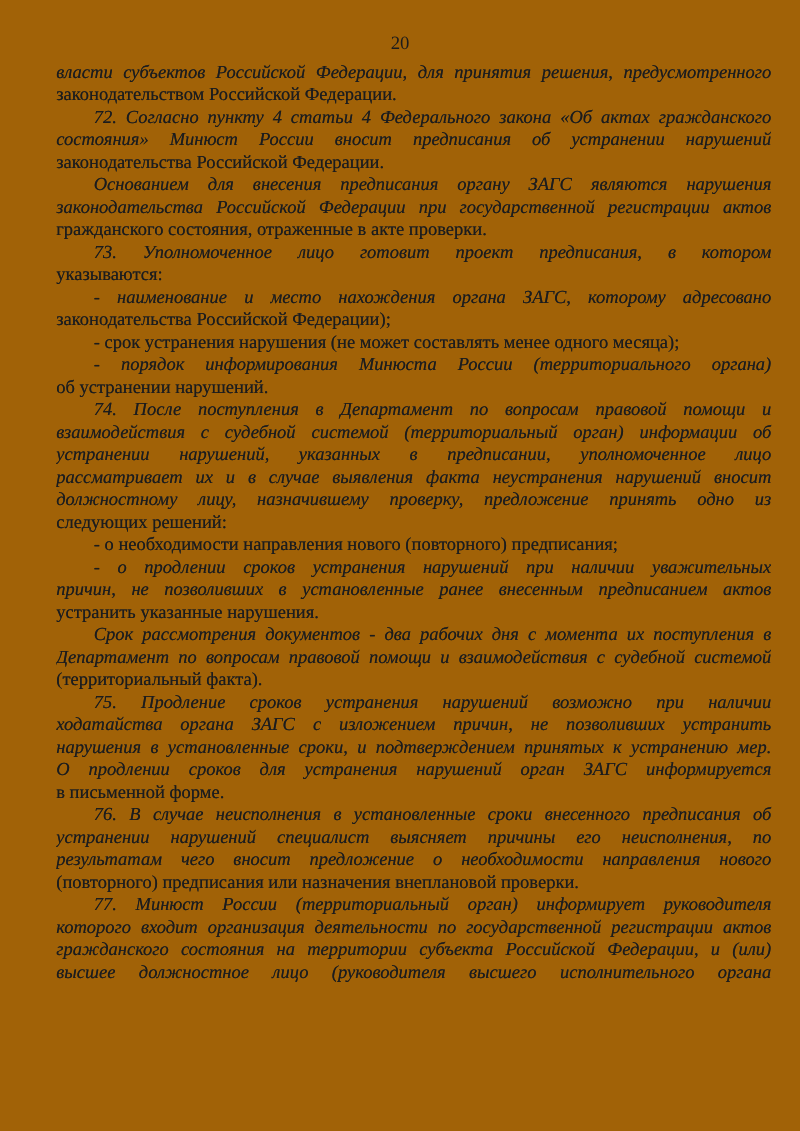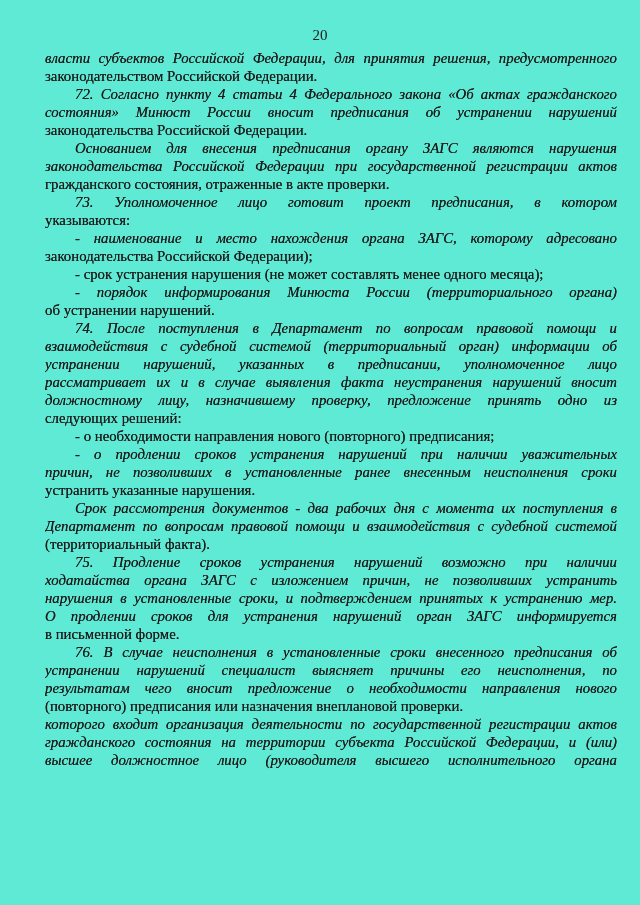--- a/index.html
+++ b/index.html
@@ -4,21 +4,21 @@
 <style>
   html, body {
     margin: 0;
     padding: 0;
     background: #ffffff;
   }
   .page {
     position: relative;
     width: 640px;
     height: 905px;
-    background: #5eead4;
+    background: #a16207;
     font-family: "Liberation Serif", serif;
     color: #1c1c1c;
     overflow: hidden;
   }
   .page-number {
     position: absolute;
     top: 26px;
     left: 0;
     width: 100%;
     text-align: center;
@@ -70,31 +70,32 @@
       <div class="line ind jst">- порядок информирования Минюста России (территориального органа)</div>
       <div class="line">об устранении нарушений.</div>
       <div class="line ind jst">74. После поступления в Департамент по вопросам правовой помощи и</div>
       <div class="line jst">взаимодействия с судебной системой (территориальный орган) информации об</div>
       <div class="line jst">устранении нарушений, указанных в предписании, уполномоченное лицо</div>
       <div class="line jst">рассматривает их и в случае выявления факта неустранения нарушений вносит</div>
       <div class="line jst">должностному лицу, назначившему проверку, предложение принять одно из</div>
       <div class="line">следующих решений:</div>
       <div class="line ind">- о необходимости направления нового (повторного) предписания;</div>
       <div class="line ind jst">- о продлении сроков устранения нарушений при наличии уважительных</div>
-      <div class="line jst">причин, не позволивших в установленные ранее внесенным неисполнения сроки</div>
+      <div class="line jst">причин, не позволивших в установленные ранее внесенным предписанием актов</div>
       <div class="line">устранить указанные нарушения.</div>
       <div class="line ind jst">Срок рассмотрения документов - два рабочих дня с момента их поступления в</div>
       <div class="line jst">Департамент по вопросам правовой помощи и взаимодействия с судебной системой</div>
       <div class="line">(территориальный факта).</div>
       <div class="line ind jst">75. Продление сроков устранения нарушений возможно при наличии</div>
       <div class="line jst">ходатайства органа ЗАГС с изложением причин, не позволивших устранить</div>
       <div class="line jst">нарушения в установленные сроки, и подтверждением принятых к устранению мер.</div>
       <div class="line jst">О продлении сроков для устранения нарушений орган ЗАГС информируется</div>
       <div class="line">в письменной форме.</div>
       <div class="line ind jst">76. В случае неисполнения в установленные сроки внесенного предписания об</div>
       <div class="line jst">устранении нарушений специалист выясняет причины его неисполнения, по</div>
       <div class="line jst">результатам чего вносит предложение о необходимости направления нового</div>
       <div class="line">(повторного) предписания или назначения внеплановой проверки.</div>
+      <div class="line ind jst">77. Минюст России (территориальный орган) информирует руководителя</div>
       <div class="line jst">которого входит организация деятельности по государственной регистрации актов</div>
       <div class="line jst">гражданского состояния на территории субъекта Российской Федерации, и (или)</div>
       <div class="line jst">высшее должностное лицо (руководителя высшего исполнительного органа</div>
     </div>
 </div>
 
 </body></html>

